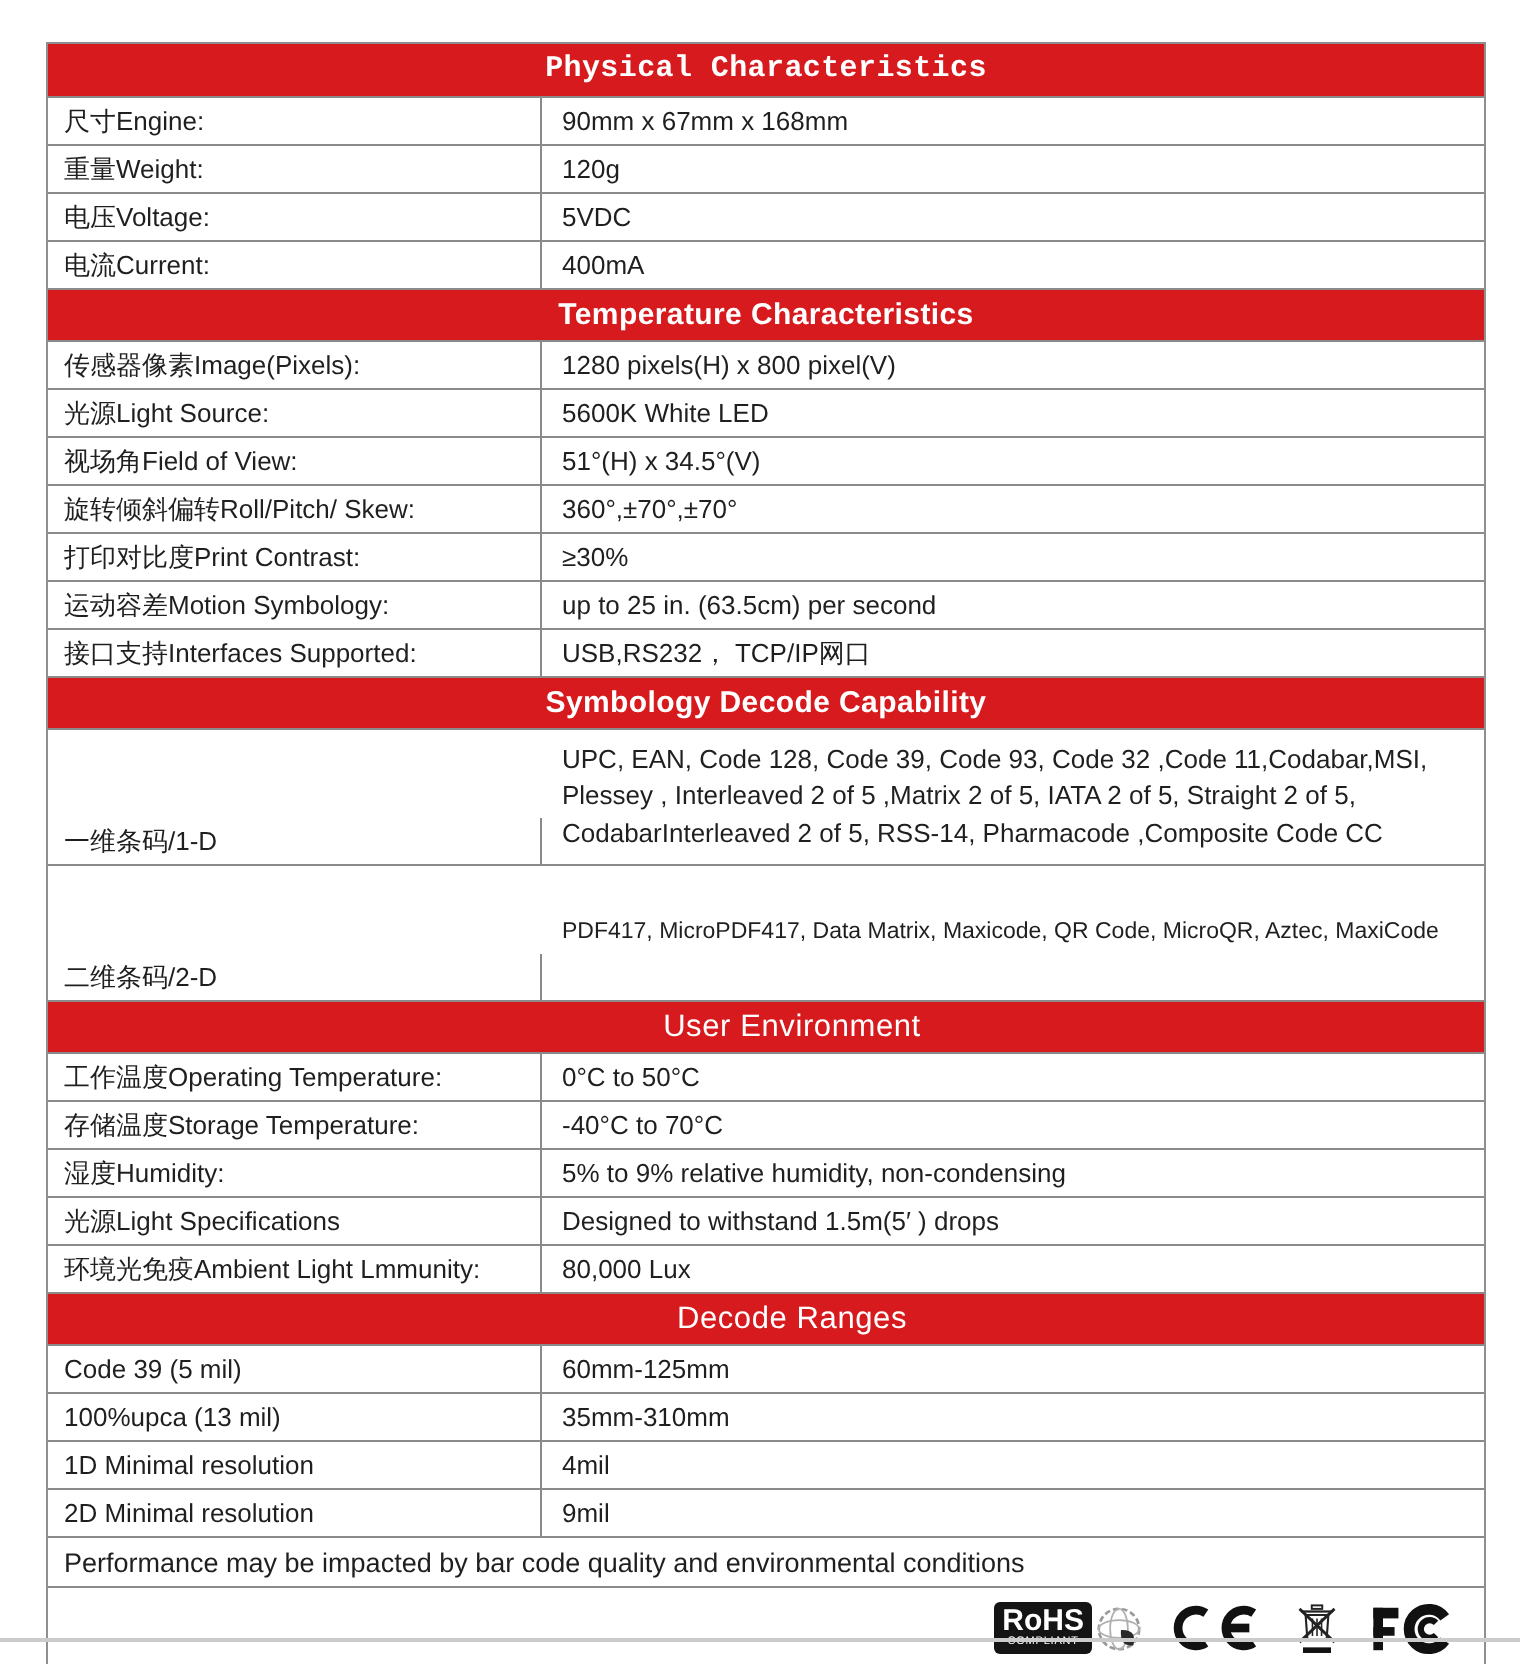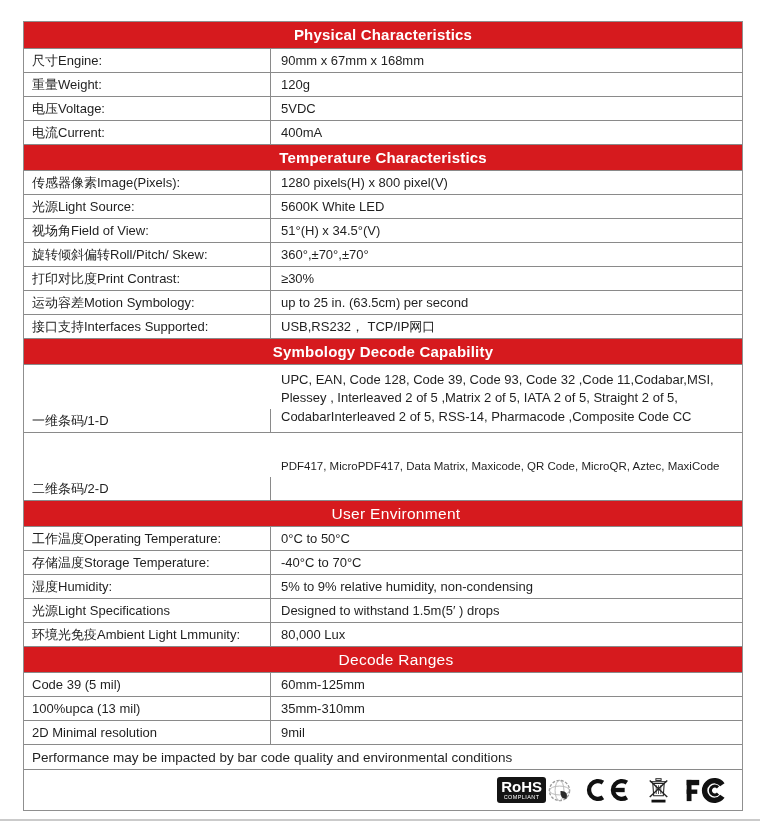--- a/index.html
+++ b/index.html
@@ -13,21 +13,21 @@
 
   .spec-table {
     position:absolute; left:23px; top:21px; width:720px;
     border:1px solid #8f8f8f; background:#fff;
   }
   .sec-head {
     background:#D61A1E; color:#ffffff; text-align:center;
     height:26px; line-height:26px; font-size:15px; font-weight:bold;
     border-top:1px solid #8a8a8a; letter-spacing:0.2px;
   }
-  .spec-table > .sec-head:first-child { border-top:none; }
+  .spec-table > .sec-head:first-child { border-top:none;font-family:Liberation Mono, monospace; }
   .sec-head.light { font-weight:normal; font-size:15.5px; letter-spacing:0.3px;padding-left:26px; }
 
   .row { display:flex; border-top:1px solid #8a8a8a; background:#fff; }
   .cell { display:flex; align-items:center; min-height:23px; }
   .label {
     width:247px; flex:0 0 247px; padding:2px 4px 2px 8px;
     border-right:1px solid #8a8a8a; font-size:13px;
   }
   .value { flex:1; padding:2px 6px 2px 10px; font-size:13px; }
   .row.tall .label { align-items:center;margin-top:44px; }
@@ -144,20 +144,24 @@
     </div>
 
     <div class="sec-head light">Decode Ranges</div>
     <div class="row">
       <div class="cell label">Code 39 (5 mil)</div>
       <div class="cell value">60mm-125mm</div>
     </div>
     <div class="row">
       <div class="cell label">100%upca (13 mil)</div>
       <div class="cell value">35mm-310mm</div>
+    </div>
+    <div class="row">
+      <div class="cell label">1D Minimal resolution</div>
+      <div class="cell value">4mil</div>
     </div>
     <div class="row">
       <div class="cell label">2D Minimal resolution</div>
       <div class="cell value">9mil</div>
     </div>
 
     <div class="row note-row">
       <div class="note">Performance may be impacted by bar code quality and environmental conditions</div>
     </div>
 

